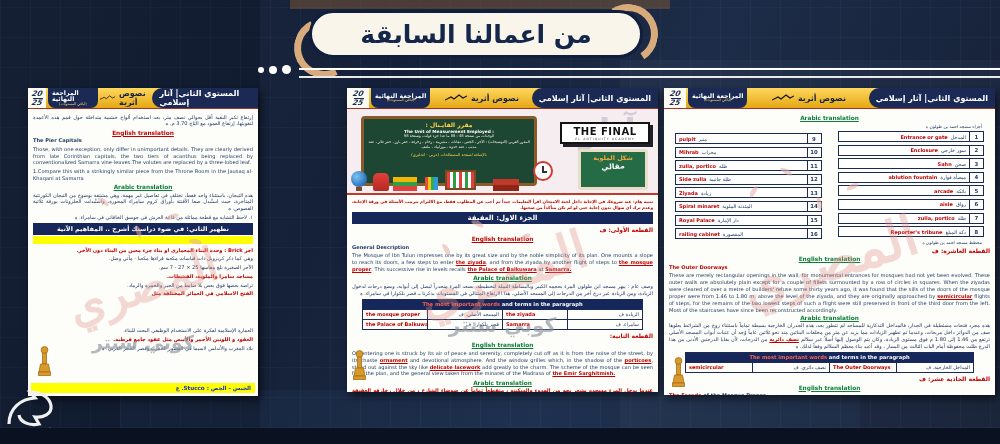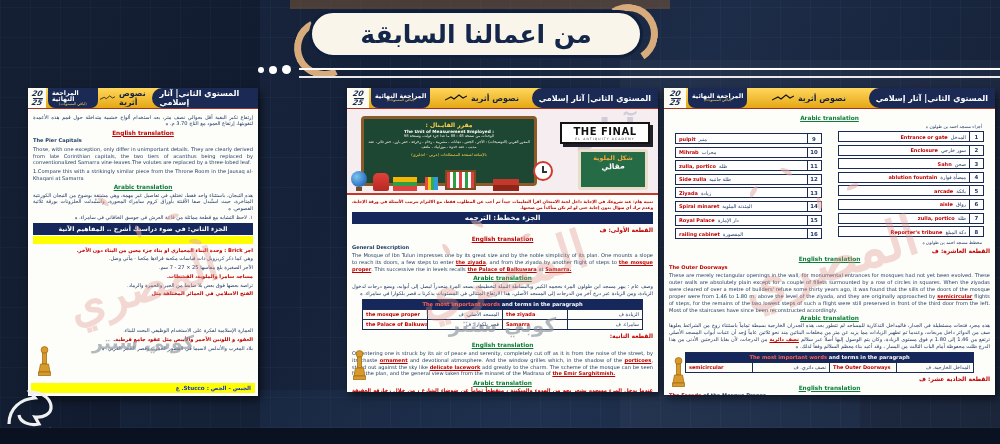--- a/index.html
+++ b/index.html
@@ -175,21 +175,21 @@
       <div class="wm-copy" style="top:222px;font-size:19px;">كوبي سنتر</div>
 
       <p class="ar t5">إرتفاع تكبر البقية أقل بحوالي نصف متر، بعد استخدام ألواح خشبية متداخلة حول قمم هذه الأعمدة لتقويتها، إرتفاع العمود مع التاج 3.70 م. ه</p>
       <span class="label c-red">English translation</span>
       <p class="en t5 bold" style="margin-bottom:0;">The Pier Capitals</p>
       <p class="en t5">Those, with one exception, only differ in unimportant details. They are clearly derived from late Corinthian capitals, the two tiers of acanthus being replaced by conventionalized Samarra vine-leaves.The volutes are replaced by a three-lobed leaf.</p>
       <p class="en t5">1.Compare this with a strikingly similar piece from the Throne Room in the Jausaq al-Khaqani at Samarra</p>
       <span class="label c-green">Arabic translation</span>
       <p class="ar t5">هذه التيجان، باستثناء واحد فقط، تختلف في تفاصيل غير مهمة، وهي مشتقة بوضوح من التيجان الكورنثية المتأخرة، حيث استُبدل صفا الأقنثة بأوراق كروم سامراء المحورة، واستُبدلت الحلزونات بورقة ثلاثية الفصوص. ه</p>
       <p class="ar t5">١. لاحظ التشابه مع قطعة مماثلة من قاعة العرش في جوسق الخاقاني في سامراء. ه</p>
-      <div class="bar-navy">الجزء الثاني: في ضوء دراستك أشرح .. المفاهيم الآتية</div>
+      <div class="bar-navy">تطهير الثاني: في ضوء دراستك أشرح .. المفاهيم الآتية</div>
       <div class="bar-yellow"></div>
       <div>
 
           <p class="lnitem"><span class="c-red">اجر Brick : وحدة البناء المعماري او بناء جزء معين من البناء دون الآخر.</span></p>
 
           <p class="lnitem"><span class="c-navy">وهي كما ذكر كريزويل ذات قياسات مكعبة قراءها مكعبا - مآتي وضل.</span></p>
 
           <p class="lnitem"><span class="c-navy">الآجر الصغيرة بلغ مقاسها 25 × 27 - 7 سم.</span></p>
 
           <p class="lnitem"><span class="c-red">مساجد سامرا والملوية، القشطات.</span></p>
@@ -268,21 +268,21 @@
     </div>
 
     <div class="dbody">
       <i class="leaf" style="left:40%;top:26px;transform:rotate(25deg);"></i>
       <i class="leaf" style="left:55%;top:40px;transform:rotate(-35deg);"></i>
       <i class="leaf" style="left:30%;top:52px;transform:rotate(60deg);"></i>
       <div class="wm-brand" style="top:48px;font-size:52px;">المصري</div>
       <div class="wm-copy" style="top:118px;font-size:20px;">كوبي سنتر</div>
 
       <p class="ar t4 c-red" style="margin:1px 0;">تنبيه هام: عند شروعك في الإجابة داخل لجنة الامتحان اقرأ التعليمات جيداً ثم أجب عن المطلوب فقط، مع الالتزام بترتيب الأسئلة في ورقة الإجابة، وعدم ترك أي سؤال بدون إجابة حتى لو لم تكن متأكداً من صحتها.</p>
-      <div class="bar-navy" style="font-size:7px;">الجزء مخطط: الترجمه</div>
+      <div class="bar-navy" style="font-size:7px;">الجزء الاول: العفيفة</div>
       <div class="ar t5 c-red right" style="font-size:6px;">القطعة الأولى: ف</div>
       <span class="label c-red">English translation</span>
       <p class="en t5 bold" style="margin-bottom:.5px;">General Description</p>
       <p class="en t5"><span>The Mosque of Ibn Tulun impresses one by its great size and by the noble simplicity of its plan. One mounts a slope to reach its doors, a few steps to enter </span><span class="seg-red">the ziyada</span><span>, and from the ziyada by another flight of steps to </span><span class="seg-red">the mosque proper</span><span>. This successive rise in levels recalls </span><span class="seg-red">the Palace of Balkuwara</span><span> at </span><span class="seg-red">Samarra.</span></p>
       <span class="label c-green">Arabic translation</span>
       <p class="ar t5">وصف عام : يبهر مسجد ابن طولون المرء بحجمه الكبير وبالبساطة النبيلة لتخطيطه، يصعد المرء منحدراً ليصل إلى أبوابه، وبضع درجات لدخول الزيادة، ومن الزيادة عبر درج آخر من الدرجات إلى المسجد الأصلي، هذا الارتفاع المتتالي في المستويات يذكرنا بـ قصر بلكوارا في سامراء. ه</p>
 
       <div class="vtable">
         <div class="vtable-h">
           <span class="ha">The most important words</span><span class="hb"> and terms in the paragraph</span>

